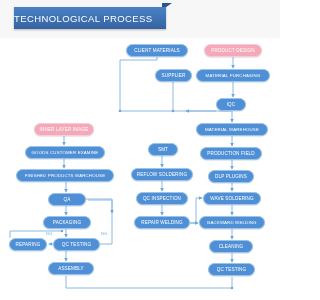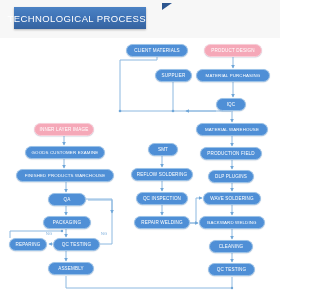--- a/index.html
+++ b/index.html
@@ -12,23 +12,23 @@
   }
   #root{position:relative;width:280px;height:300px;}
 
   
   .header-band{
     position:absolute;left:0;top:0;width:280px;height:38px;
     background:#f7f7f7;
   }
   .title-tab{
     position:absolute;left:14px;top:7px;
-    height:22px;width:132px;
+    height:22px;width:152px;
     background:linear-gradient(180deg,#4b82c4 0%,#3f73b6 48%,#36639f 100%);
-    display:flex;align-items:center;justify-content:flex-end;
+    display:flex;align-items:center;justify-content:flex-start;
     box-shadow:0 1px 2px rgba(0,0,0,.25);
   }
   .title-tab span{
     color:#ffffff;font-size:9.5px;letter-spacing:.4px;white-space:nowrap;
   }
   .title-fold{
     position:absolute;left:162px;top:3px;
     width:0;height:0;
     border-left:10px solid #2d5690;
     border-bottom:7px solid transparent;

